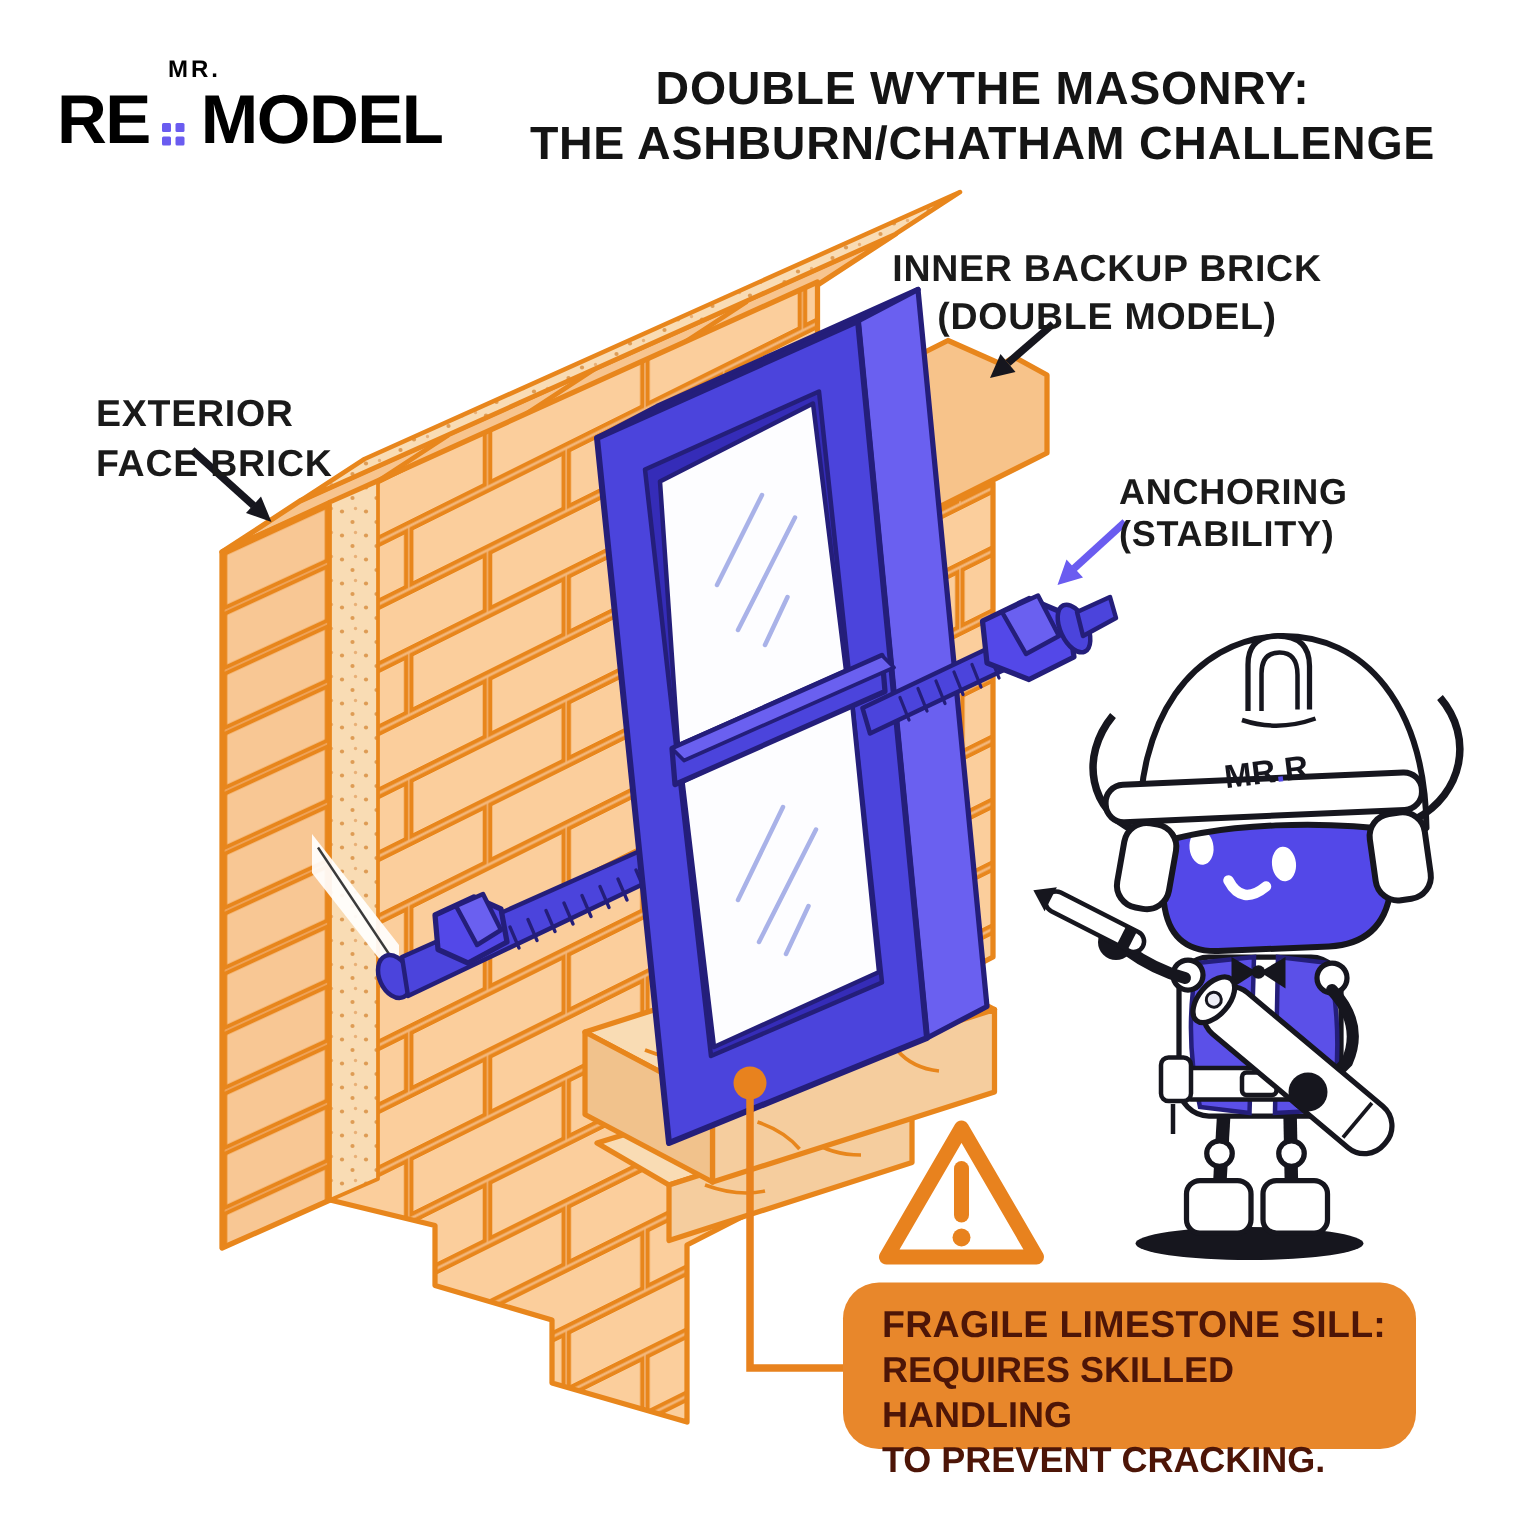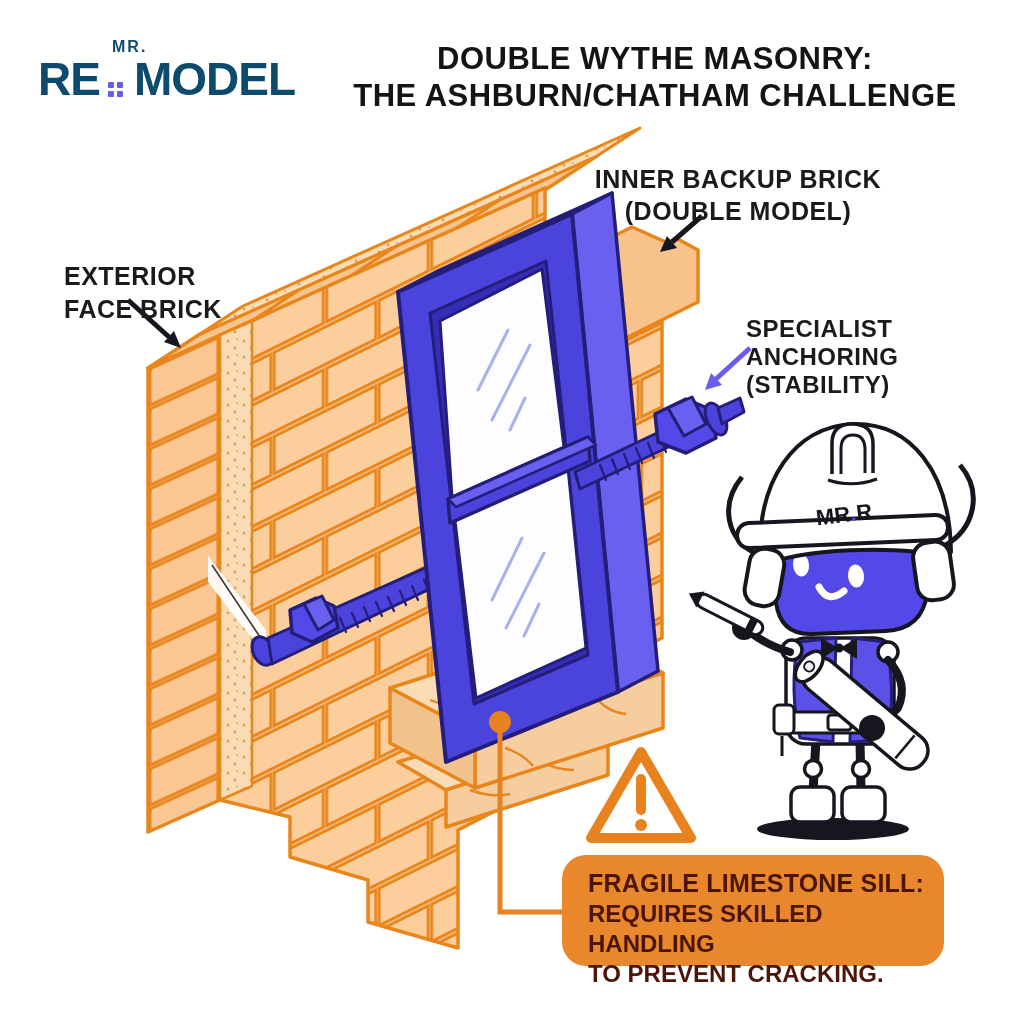--- a/index.html
+++ b/index.html
@@ -3,21 +3,21 @@
 <meta charset="utf-8">
 <style>
   html,body{margin:0;padding:0;}
   body{
     width:1024px;height:1024px;position:relative;overflow:hidden;
     background:#ffffff;
     font-family:"Liberation Sans", sans-serif;
   }
   .abs{position:absolute;}
   
-  .logo{left:38px;top:38px;color:#0c4a6e;}
+  .logo{left:38px;top:38px;color:#000000;}
   .logo .mr{font-size:16px;font-weight:800;letter-spacing:2px;margin-left:74px;line-height:18px;}
   .logo .word{font-size:46px;font-weight:800;letter-spacing:-1px;line-height:46px;display:flex;align-items:flex-end;gap:12px;}
   .win-icon{display:inline-grid;width:15px;height:15px;grid-template-columns:1fr 1fr;grid-template-rows:1fr 1fr;gap:2.5px;margin:0 -1px 5px -4px;}
   .win-icon i{background:#6A5CF0;border-radius:1px;}
   
   .title{left:305px;top:40px;width:700px;text-align:center;color:#141414;
          font-size:31px;font-weight:800;letter-spacing:.5px;line-height:37px;}
   
   .lbl{color:#1A1A1A;font-weight:800;letter-spacing:.5px;}
   .lbl-ext{left:64px;top:260px;font-size:25px;line-height:33px;}
@@ -248,21 +248,20 @@
   <div>EXTERIOR</div>
   <div>FACE BRICK</div>
 </div>
 
 <div class="abs lbl lbl-inner">
   <div>INNER BACKUP BRICK</div>
   <div>(DOUBLE MODEL)</div>
 </div>
 
 <div class="abs lbl lbl-anchor">
-  <div>SPECIALIST</div>
   <div>ANCHORING</div>
   <div>(STABILITY)</div>
 </div>
 
 <div class="abs callout">
   <div class="l1">FRAGILE LIMESTONE SILL:</div>
   <div class="l2">REQUIRES SKILLED HANDLING</div>
   <div class="l2">TO PREVENT CRACKING.</div>
 </div>
 

